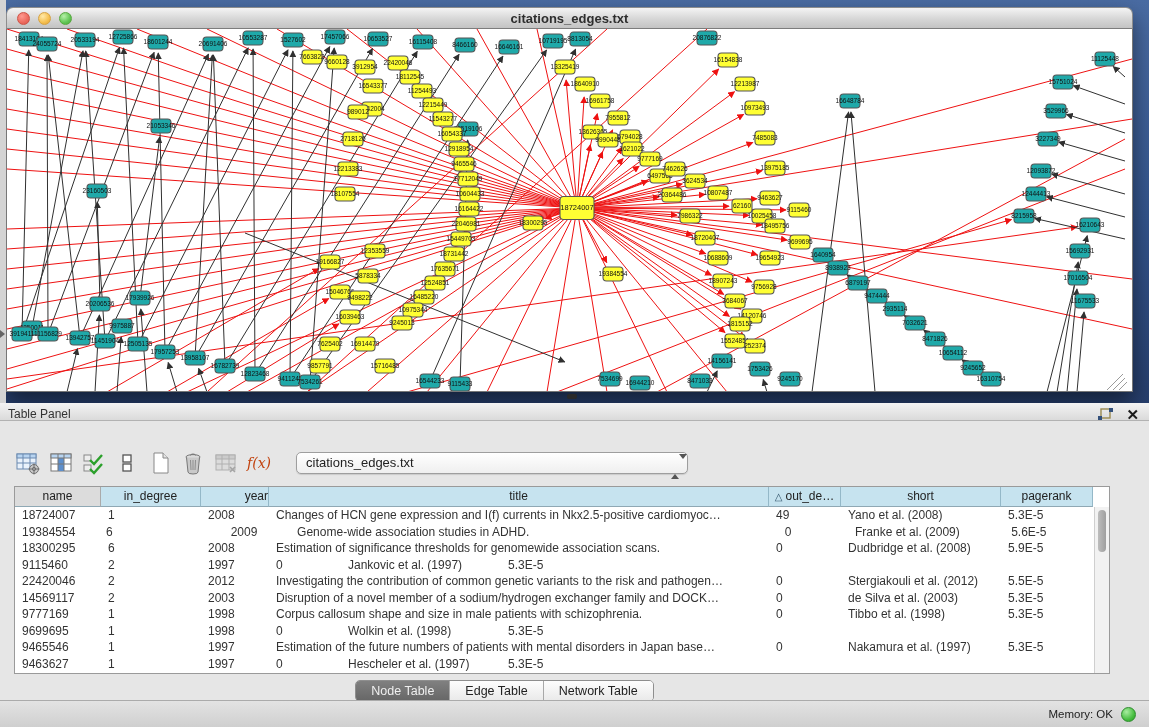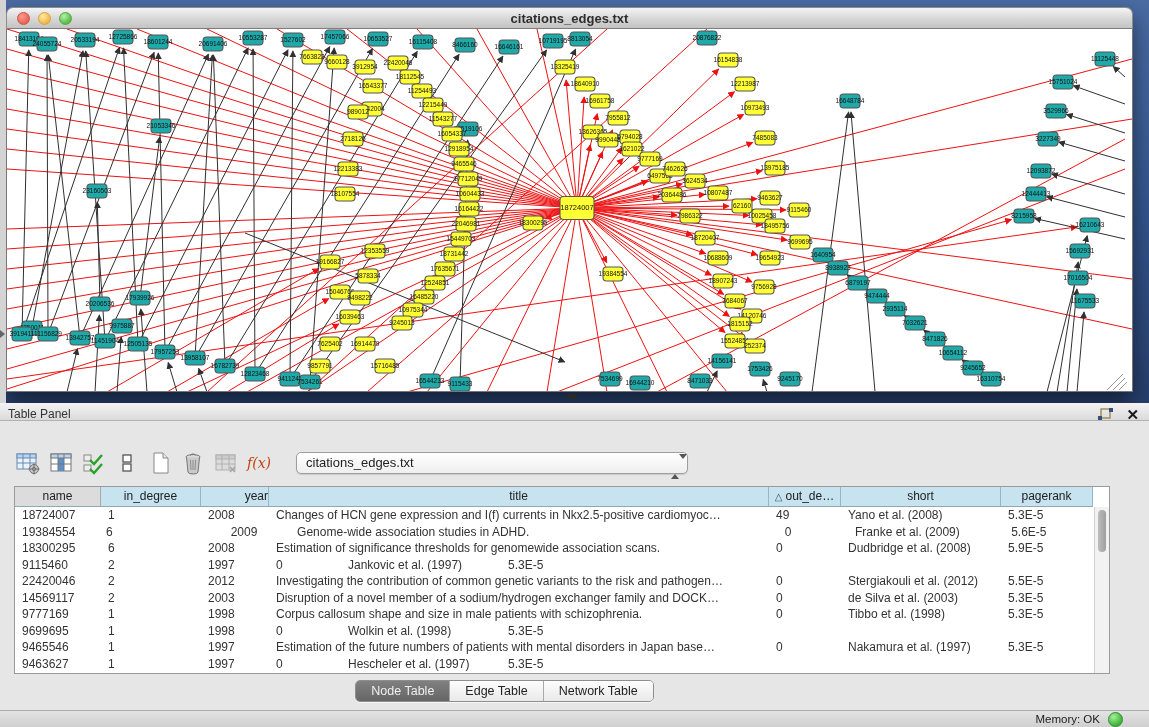--- a/index.html
+++ b/index.html
@@ -65,23 +65,23 @@
     background:linear-gradient(90deg,#bdbdbd,#9f9f9f);}
 
   .tabbar{position:absolute;left:0;top:271px;width:1009px;height:28px;display:flex;justify-content:center;align-items:flex-end;}
   .segs{display:flex;border:1px solid #8e8e8e;border-radius:5px;overflow:hidden;margin-top:2px;
     box-shadow:0 1px 1px rgba(255,255,255,.7);}
   .seg{height:20px;line-height:20px;font-size:12.5px;color:#222;padding:0 15px;
     background:linear-gradient(180deg,#fdfdfd,#e9e9e9);border-left:1px solid #a8a8a8;}
   .seg:first-child{border-left:none;}
   .seg.sel{background:linear-gradient(180deg,#808080,#666);color:#efefef;}
 
-  .statusbar{position:absolute;left:0;bottom:0;width:1149px;height:17px;
+  .statusbar{position:absolute;left:0;bottom:0;width:1149px;height:27px;
     background:linear-gradient(180deg,#e3e3e3,#cfcfcf);border-top:1px solid #ababab;
-    display:flex;justify-content:flex-end;align-items:center;padding-right:26px;}
+    display:flex;justify-content:flex-end;align-items:center;padding-right:13px;}
   .mem-label{font-size:11.5px;color:#222;margin-right:8px;}
   .mem-dot{width:15px;height:15px;border-radius:50%;border:1px solid #2c8c2c;
     background:radial-gradient(circle at 35% 30%,#a8eda0,#43bb3c 65%,#2fa32f);}
 </style>
 </head>
 <body>
 
 <div id="desktop">
   <div id="net-window">
     <div class="titlebar">

